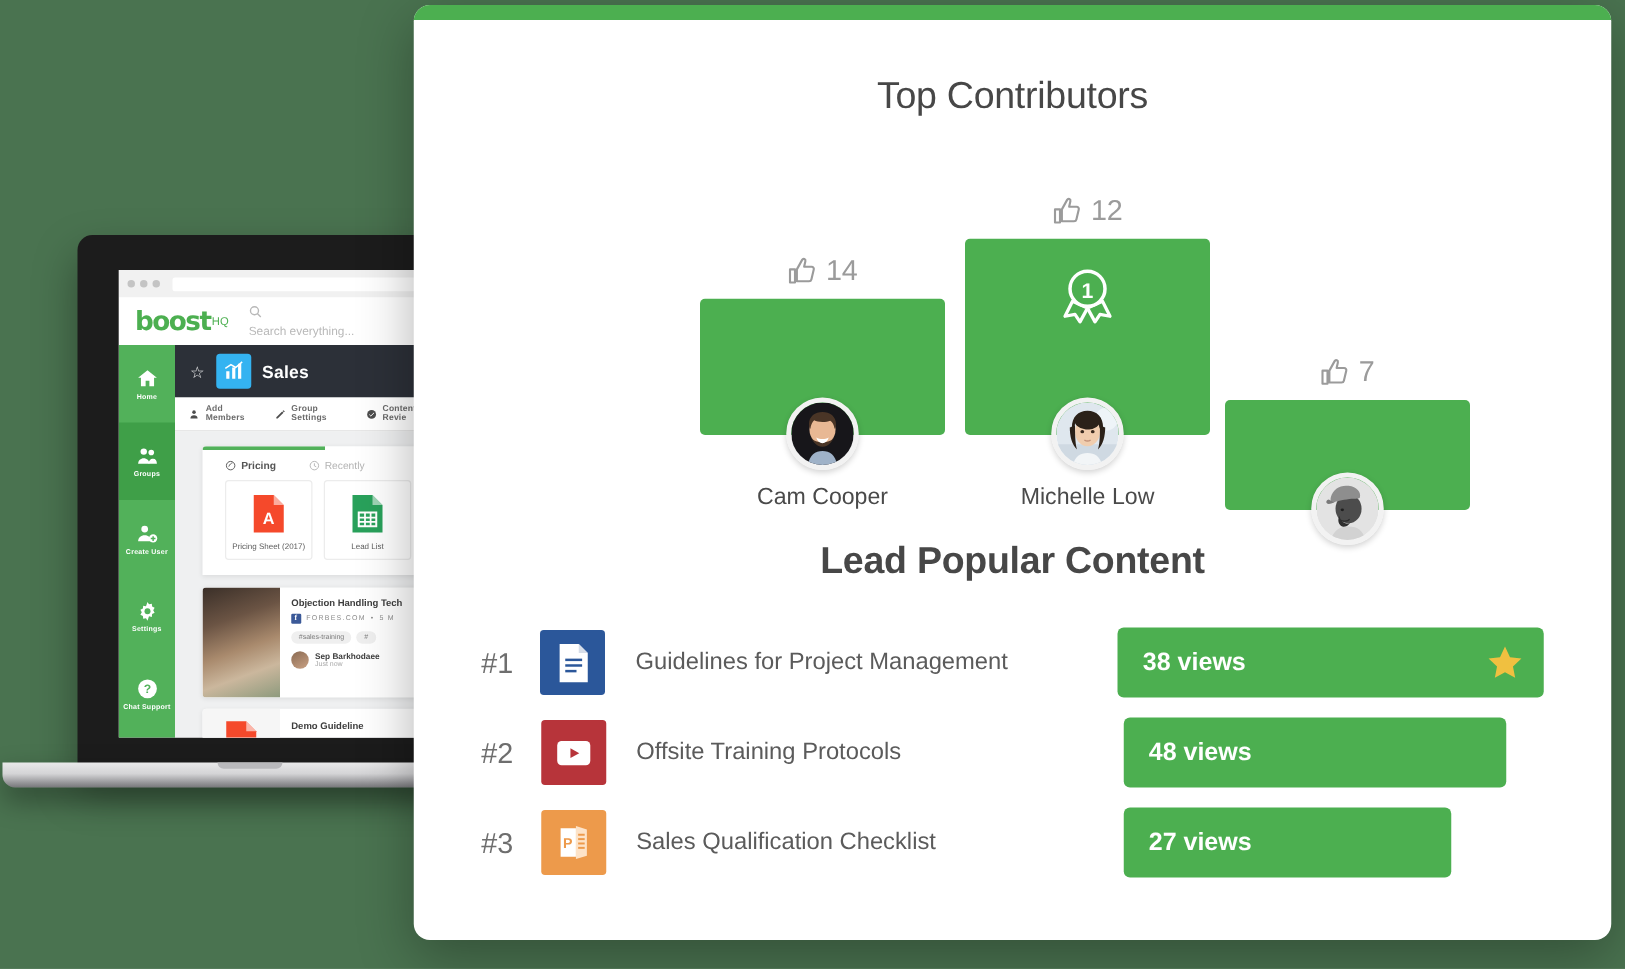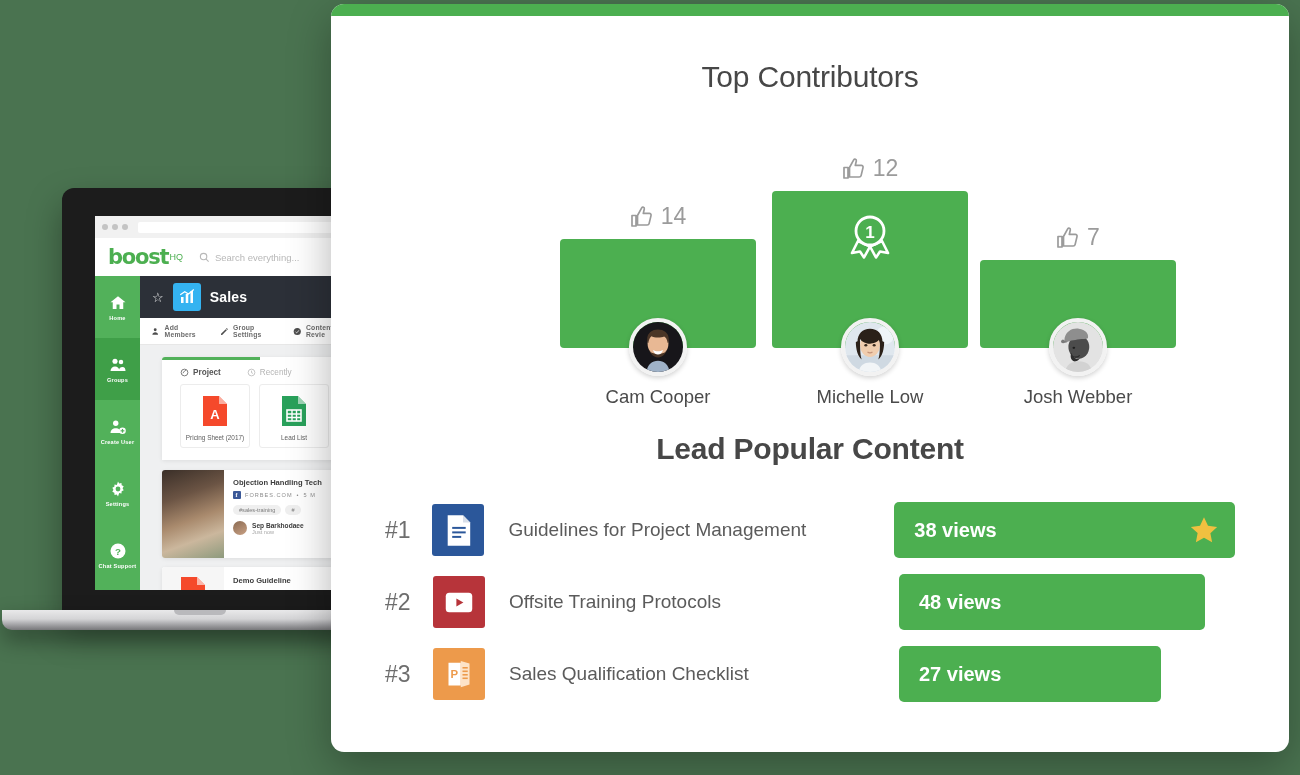--- a/index.html
+++ b/index.html
@@ -35,21 +35,21 @@
   }
 
   
   .browser-bar { height: 22px; background: #f1f1f1; display: flex; align-items: center; padding: 0 7px; gap: 4px; }
   .dot { width: 6px; height: 6px; border-radius: 50%; background: #c4c4c4; }
   .omnibox { flex: 1; height: 11px; margin-left: 6px; background: #fff; border-radius: 2px; }
 
   .app-top { height: 38px; background: #fff; display: flex; align-items: center; padding: 0 0 0 13px; }
   .logo { font-size: 21px; font-weight: bold; color: #4CAF50; letter-spacing: -1.2px; font-family: "DejaVu Sans", sans-serif; }
   .logo-hq { font-size: 9px; color: #4CAF50; margin-left: 1px; vertical-align: 4px; letter-spacing: 0; }
-  .app-search { display: flex; gap: 5px; margin-left: 16px; color: #b8b8b8; font-size: 9.5px; }
+  .app-search { display: flex; gap: 5px; margin-left: 16px; color: #b8b8b8; font-size: 9.5px; flex-direction: column; }
   .app-search svg { width: 11px; height: 11px; }
 
   .app-body { display: flex; height: 362px; }
   .side-nav { width: 45px; background: #52b15a; flex-shrink: 0; }
   .nav-item { height: 62px; display: flex; flex-direction: column; align-items: center; justify-content: center; gap: 3px; color: #fff; }
   .nav-item.sel { background: #3f9f48; }
   .nav-item svg { width: 18px; height: 18px; fill: #fff; }
   .nav-label { font-size: 5.6px; font-weight: bold; letter-spacing: .2px; }
 
   .app-main { flex: 1; background: #eff0f1; min-width: 0; }
@@ -252,21 +252,21 @@
             </div>
 
             <div class="panel">
               <div class="panel-accent"></div>
               <div class="panel-tabs">
                 <div class="ptab">
                   <svg viewBox="0 0 24 24">
                       <circle cx="12" cy="12" r="9" fill="none" stroke="#555" stroke-width="2"></circle>
                       <path d="M8 14c2-5 5-7 8-8" stroke="#555" stroke-width="2" fill="none"></path>
                     </svg>
-                  <span>Project</span>
+                  <span>Pricing</span>
                 </div>
                 <div class="ptab dim">
                   <svg viewBox="0 0 24 24">
                       <circle cx="12" cy="12" r="9" fill="none" stroke="#b4b4b4" stroke-width="2"></circle>
                       <path d="M12 7v5.5l4 2" stroke="#b4b4b4" stroke-width="2" fill="none"></path>
                     </svg>
                   <span>Recently</span>
                 </div>
               </div>
               <div class="files">
@@ -424,21 +424,20 @@
                 <ellipse cx="31" cy="30" rx="12.5" ry="14" fill="#4c4c4c"></ellipse>
                 <path d="M14 19c2-8 9-12 17-11s12 6 11 11c-1 2-4 1-8 1.5-6 .8-14 2-17 3.5-2 1-4-1-3-5z" fill="#8e8e8e"></path>
                 <path d="M12 21c-2 .5-3 2-2 3.5 1 1.5 4 1 7-.5z" fill="#7a7a7a"></path>
                 <ellipse cx="25" cy="31" rx="1.6" ry="1.3" fill="#1f1f1f"></ellipse>
                 <path d="M23 41c3 1.5 7 1 9-1" stroke="#2a2a2a" stroke-width="1.3" fill="none"></path>
                 <path d="M22 37c1.5 4 3 6 6 7 2 .6 4 0 5-1.6-2 4-5 5.6-8 4.6-3-1-5-5-3-10z" fill="#2e2e2e"></path>
                 <path d="M14 60c2.5-9 8-13 17-13s14 4 16 13z" fill="#d2d2d2"></path>
               </svg>
             </div>
           </div>
-          <div class="cname">Josh Webber</div>
         </div>
 
       </div>
 
       <div class="sec-title title-mid">Lead Popular Content</div>
 
       <div class="plist">
 
         <div class="prow">
           <div class="rank">#1</div>

